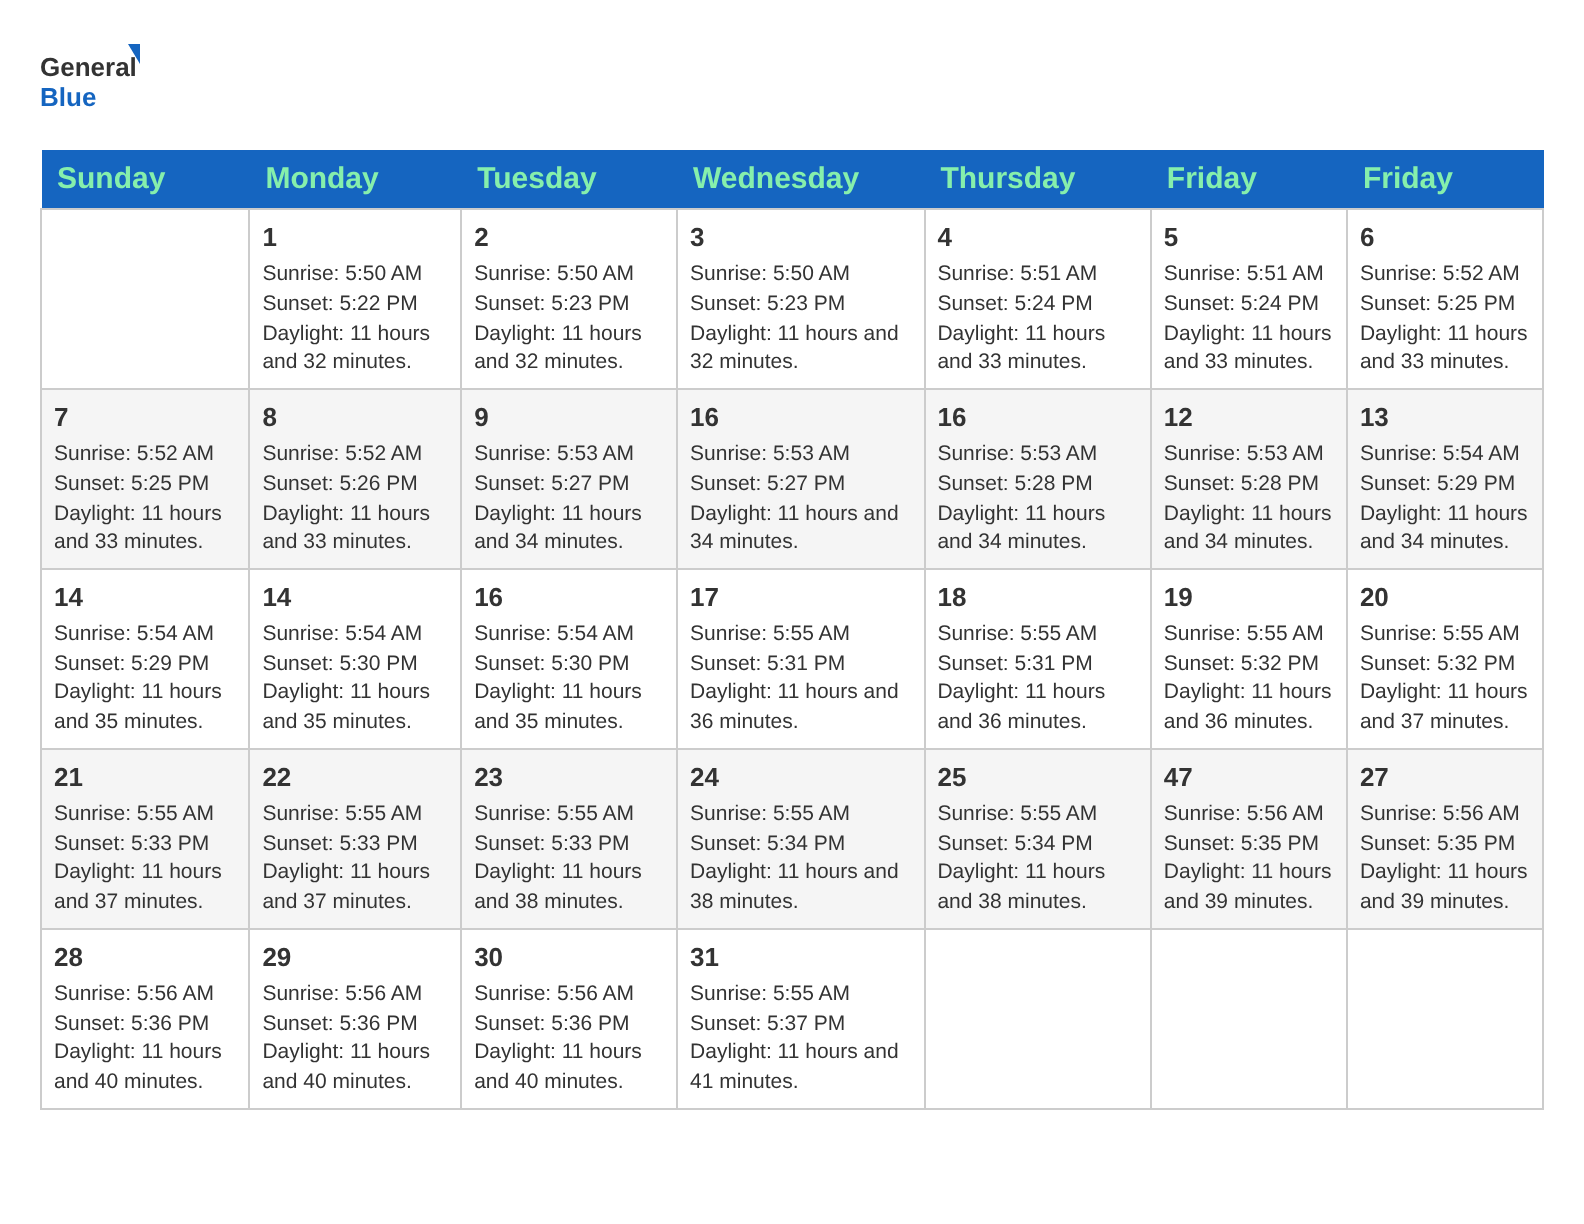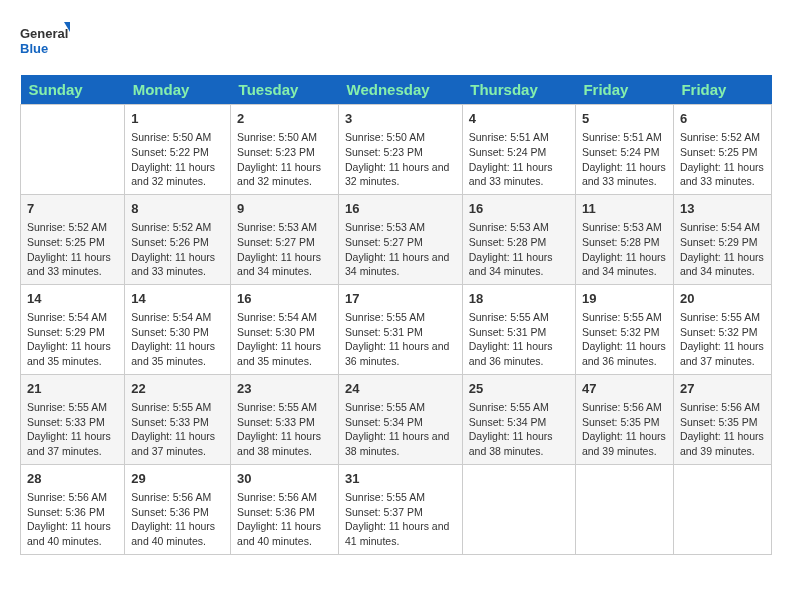--- a/index.html
+++ b/index.html
@@ -188,21 +188,21 @@
         <td>
           <div class="cell-content">
             <span class="day-number">16</span>
             <span class="info">Sunrise: 5:53 AM</span>
             <span class="info">Sunset: 5:28 PM</span>
             <span class="info">Daylight: 11 hours and 34 minutes.</span>
           </div>
         </td>
         <td>
           <div class="cell-content">
-            <span class="day-number">11</span>
+            <span class="day-number">12</span>
             <span class="info">Sunrise: 5:53 AM</span>
             <span class="info">Sunset: 5:28 PM</span>
             <span class="info">Daylight: 11 hours and 34 minutes.</span>
           </div>
         </td>
         <td>
           <div class="cell-content">
             <span class="day-number">13</span>
             <span class="info">Sunrise: 5:54 AM</span>
             <span class="info">Sunset: 5:29 PM</span>

